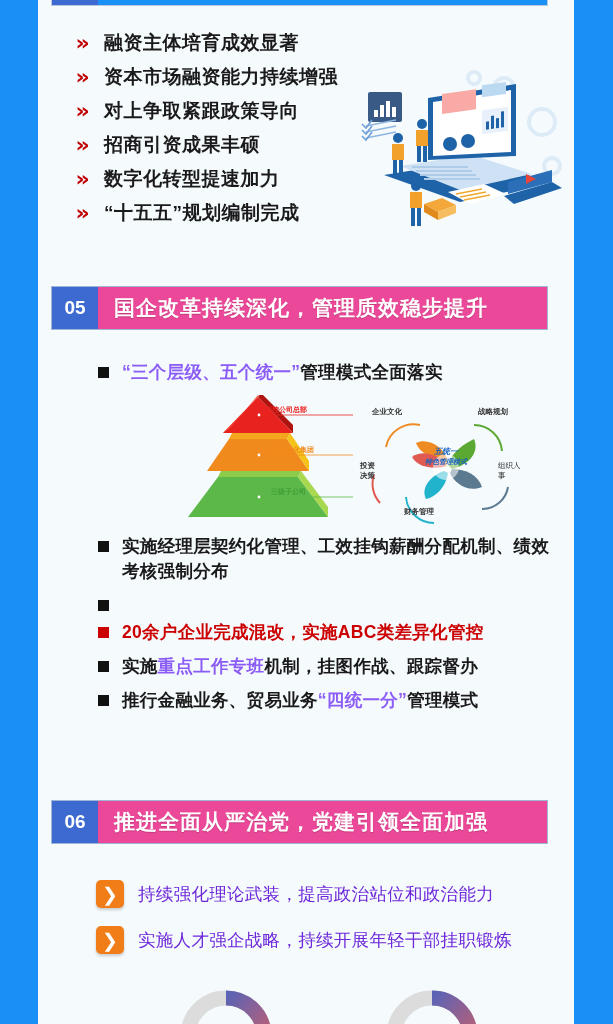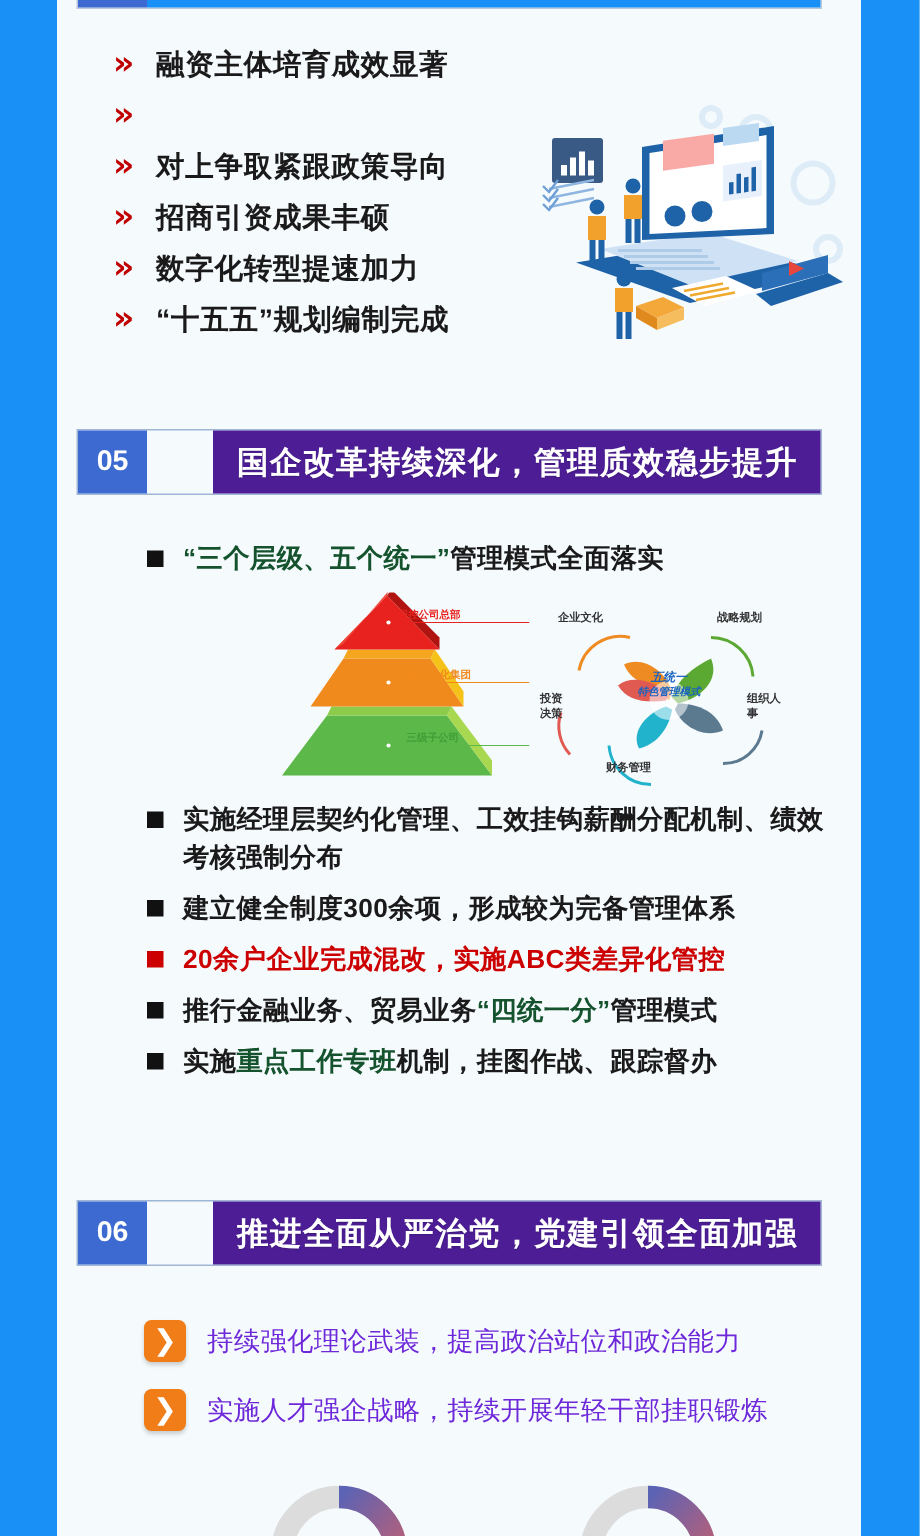--- a/index.html
+++ b/index.html
@@ -46,43 +46,42 @@
     position:absolute;left:13px;width:497px;height:44px;
     display:flex;align-items:stretch;
     border:1px solid #9fb6d6;box-sizing:border-box;
   }
   .sec-head .num{
     width:46px;background:#3d6ad0;color:#fff;
     display:flex;align-items:center;justify-content:center;
     font-size:19px;font-weight:bold;letter-spacing:0px;
   }
   .sec-head .title{
-    flex:1;background:#4c1d95;color:#ffffff;
+    flex:1;background:#ec4899;color:#ffffff;
     display:flex;align-items:center;padding-left:16px;
     font-size:21px;font-weight:bold;letter-spacing:1px;
     text-shadow:0 1px 1px rgba(0,0,0,.18);
-    margin-left:44px;
   }
   #sec05{top:286px;}
   #sec06{top:800px;}
 
   
   .sq-list{position:absolute;left:60px;width:460px;}
   .sq-row{display:flex;align-items:flex-start;margin-bottom:9px;}
   .sq-bullet{
     width:11px;height:11px;background:#111;flex:0 0 11px;
     margin-top:7px;margin-right:13px;
   }
   .sq-bullet.red{background:#cc0000;}
   .sq-text{
     font-size:17.5px;line-height:25px;color:#1a1a1a;font-weight:bold;
     letter-spacing:.3px;
   }
   .sq-text.red{color:#cc0000;}
-  .rd{color:#14532d;}
+  .rd{color:#8b5cf6;}
 
   
   .ar-list{position:absolute;left:58px;top:880px;width:470px;}
   .ar-row{display:flex;align-items:center;margin-bottom:18px;}
   .ar-icon{
     width:28px;height:28px;flex:0 0 28px;margin-right:14px;
     background:#f07d18;border-radius:5px;
     display:flex;align-items:center;justify-content:center;
     color:#fff;font-size:19px;font-weight:bold;line-height:1;
     box-shadow:0 2px 3px rgba(0,0,0,.18);
@@ -113,20 +112,21 @@
       <div class="bar"></div>
     </div>
 
     <div class="chev-list">
       <div class="chev-row">
         <span class="chev-icon">»</span>
         <span class="chev-text">融资主体培育成效显著</span>
       </div>
       <div class="chev-row">
         <span class="chev-icon">»</span>
+        <span class="chev-text">资本市场融资能力持续增强</span>
       </div>
       <div class="chev-row">
         <span class="chev-icon">»</span>
         <span class="chev-text">对上争取紧跟政策导向</span>
       </div>
       <div class="chev-row">
         <span class="chev-icon">»</span>
         <span class="chev-text">招商引资成果丰硕</span>
       </div>
       <div class="chev-row">
@@ -281,52 +281,51 @@
           <path d="M92 78 C90 92 80 102 70 104 C64 92 76 80 88 76 Z" fill="#22b3cc"></path>
           <path d="M88 72 C74 74 62 72 56 62 C66 54 82 60 90 68 Z" fill="#e05a52"></path>
           <circle cx="90" cy="72" r="13" fill="#ffffff" opacity=".55"></circle>
         </svg>
         <div style="position:absolute;left:62px;top:52px;width:56px;text-align:center;line-height:10px;font-style:italic;">
           <div style="font-size:8px;font-weight:bold;color:#1a64c0;">五统一</div>
           <div style="font-size:7px;font-weight:bold;color:#1a64c0;">特色管理模式</div>
         </div>
         <div style="position:absolute;left:16px;top:12px;font-size:7.5px;font-weight:bold;color:#333;">企业文化</div>
         <div style="position:absolute;left:78px;top:12px;font-size:7.5px;font-weight:bold;color:#333;margin-left:44px;">战略规划</div>
-        <div style="position:absolute;left:142px;top:66px;width:24px;font-size:7.5px;font-weight:bold;color:#333;line-height:10px;">组织人事</div>
+        <div style="position:absolute;left:142px;top:66px;width:24px;font-size:7.5px;font-weight:normal;color:#333;line-height:10px;">组织人事</div>
         <div style="position:absolute;left:48px;top:112px;font-size:7.5px;font-weight:bold;color:#333;">财务管理</div>
         <div style="position:absolute;left:4px;top:66px;width:22px;font-size:7.5px;font-weight:bold;color:#333;line-height:10px;">投资决策</div>
       </div>
     </div>
 
     <div class="sq-list" style="top:534px;">
 
       <div class="sq-row">
         <div class="sq-bullet"></div>
         <div class="sq-text">实施经理层契约化管理、工效挂钩薪酬分配机制、绩效考核强制分布</div>
       </div>
 
       <div class="sq-row">
         <div class="sq-bullet"></div>
-        <div class="sq-text">建立健全制度300余项，形成较为完备管理体系</div>
       </div>
 
 
       <div class="sq-row">
         <div class="sq-bullet red"></div>
         <div class="sq-text red">20余户企业完成混改，实施ABC类差异化管控</div>
       </div>
 
       <div class="sq-row">
         <div class="sq-bullet"></div>
+        <div class="sq-text"><span>实施</span><span class="rd">重点工作专班</span><span>机制，挂图作战、跟踪督办</span></div>
+      </div>
+
+      <div class="sq-row">
+        <div class="sq-bullet"></div>
         <div class="sq-text"><span>推行金融业务、贸易业务</span><span class="rd">“四统一分”</span><span>管理模式</span></div>
-      </div>
-
-      <div class="sq-row">
-        <div class="sq-bullet"></div>
-        <div class="sq-text"><span>实施</span><span class="rd">重点工作专班</span><span>机制，挂图作战、跟踪督办</span></div>
       </div>
     </div>
 
     <div class="sec-head" id="sec06">
       <div class="num">06</div>
       <div class="title">推进全面从严治党，党建引领全面加强</div>
     </div>
 
     <div class="ar-list">
       <div class="ar-row">

